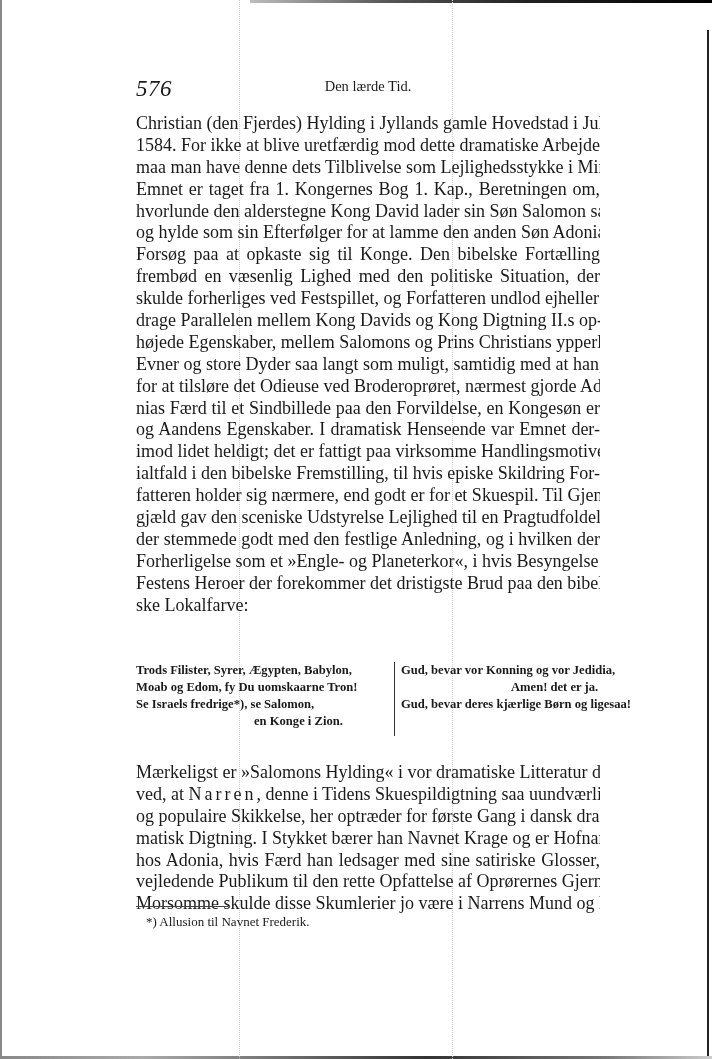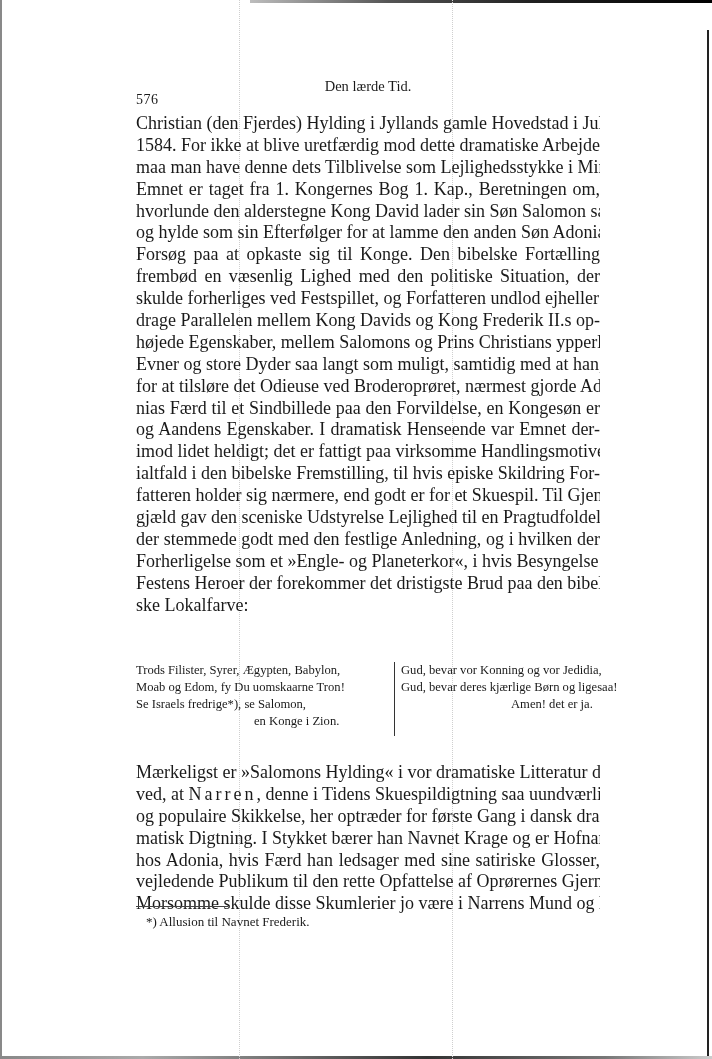--- a/index.html
+++ b/index.html
@@ -67,23 +67,24 @@
     .running-head {
       position: absolute;
       top: 76px;
       left: 0;
       width: 464px;
       height: 24px;
     }
     .page-number {
       position: absolute;
       left: 0;
-      top: 16px;
-      font-size: 14px;
+      top: 0;
+      font-size: 23px;
       letter-spacing: 0.5px;
+      font-style: italic;
     }
     .head-title {
       position: absolute;
       left: 0;
       width: 464px;
       top: 2px;
       text-align: center;
       font-size: 14.5px;
     }
     .body-block {
@@ -125,20 +126,21 @@
       top: 0;
       width: 1px;
       height: 74px;
       background: #333;
     }
     .vline {
       display: block;
       height: 17px;
       line-height: 17px;
       white-space: nowrap;
+      font-weight: bold;
     }
     .vline.indent-left { padding-left: 118px; }
     .vline.indent-right { padding-left: 110px; }
 
     .body-block-2 {
       position: absolute;
       left: 0;
       top: 762px;
       width: 464px;
     }
@@ -179,21 +181,21 @@
   <div class="body-block">
     <span class="line">Christian (den Fjerdes) Hylding i Jyllands gamle Hovedstad i Juli</span>
     <span class="line">1584. For ikke at blive uretfærdig mod dette dramatiske Arbejde,</span>
     <span class="line">maa man have denne dets Tilblivelse som Lejlighedsstykke i Minde.</span>
     <span class="line">Emnet er taget fra 1. Kongernes Bog 1. Kap., Beretningen om,</span>
     <span class="line">hvorlunde den alderstegne Kong David lader sin Søn Salomon salve</span>
     <span class="line">og hylde som sin Efterfølger for at lamme den anden Søn Adonias</span>
     <span class="line">Forsøg paa at opkaste sig til Konge. Den bibelske Fortælling</span>
     <span class="line">frembød en væsenlig Lighed med den politiske Situation, der</span>
     <span class="line">skulde forherliges ved Festspillet, og Forfatteren undlod ejheller at</span>
-    <span class="line">drage Parallelen mellem Kong Davids og Kong Frederik II.s op-</span>
+    <span class="line">drage Parallelen mellem Kong Davids og Kong Digtning II.s op-</span>
     <span class="line">højede Egenskaber, mellem Salomons og Prins Christians ypperlige</span>
     <span class="line">Evner og store Dyder saa langt som muligt, samtidig med at han,</span>
     <span class="line">for at tilsløre det Odieuse ved Broderoprøret, nærmest gjorde Ado-</span>
     <span class="line">nias Færd til et Sindbillede paa den Forvildelse, en Kongesøn er</span>
     <span class="line">og Aandens Egenskaber. I dramatisk Henseende var Emnet der-</span>
     <span class="line">imod lidet heldigt; det er fattigt paa virksomme Handlingsmotiver,</span>
     <span class="line">ialtfald i den bibelske Fremstilling, til hvis episke Skildring For-</span>
     <span class="line">fatteren holder sig nærmere, end godt er for et Skuespil. Til Gjen-</span>
     <span class="line">gjæld gav den sceniske Udstyrelse Lejlighed til en Pragtudfoldelse,</span>
     <span class="line">der stemmede godt med den festlige Anledning, og i hvilken der</span>
@@ -205,22 +207,22 @@
   <div class="verse">
     <div class="verse-col verse-left">
       <span class="vline">Trods Filister, Syrer, Ægypten, Babylon,</span>
       <span class="vline">Moab og Edom, fy Du uomskaarne Tron!</span>
       <span class="vline">Se Israels fredrige*), se Salomon,</span>
       <span class="vline indent-left">en Konge i Zion.</span>
     </div>
     <div class="verse-divider"></div>
     <div class="verse-col verse-right">
       <span class="vline">Gud, bevar vor Konning og vor Jedidia,</span>
+      <span class="vline indent-right">Amen! det er ja.</span>
       <span class="vline">Gud, bevar deres kjærlige Børn og ligesaa!</span>
-      <span class="vline indent-right">Amen! det er ja.</span>
     </div>
   </div>
 
   <div class="body-block-2">
     <span class="line">Mærkeligst er »Salomons Hylding« i vor dramatiske Litteratur der-</span>
     <span class="line"><span>ved, at </span><span class="spaced">Narren</span><span>, denne i Tidens Skuespildigtning saa uundværlige</span></span>
     <span class="line">og populaire Skikkelse, her optræder for første Gang i dansk dra-</span>
     <span class="line">matisk Digtning. I Stykket bærer han Navnet Krage og er Hofnar</span>
     <span class="line">hos Adonia, hvis Færd han ledsager med sine satiriske Glosser,</span>
     <span class="line">vejledende Publikum til den rette Opfattelse af Oprørernes Gjerning</span>

